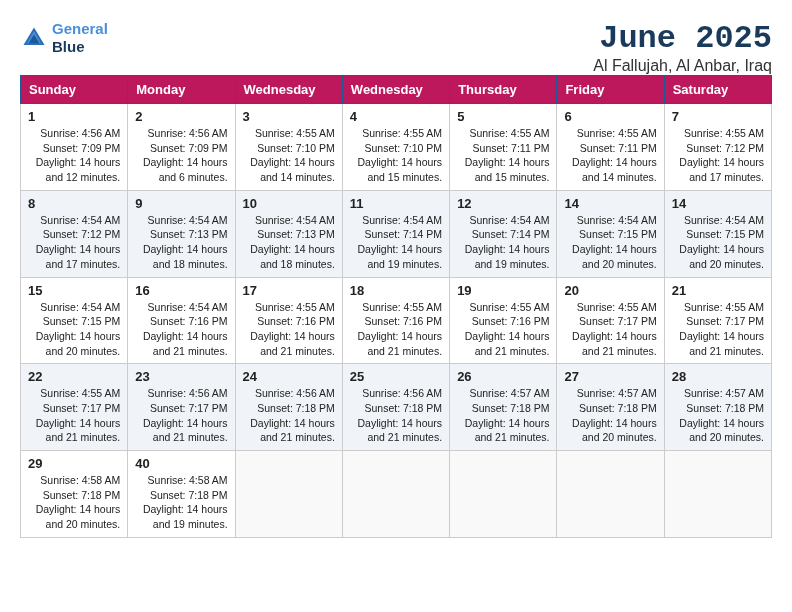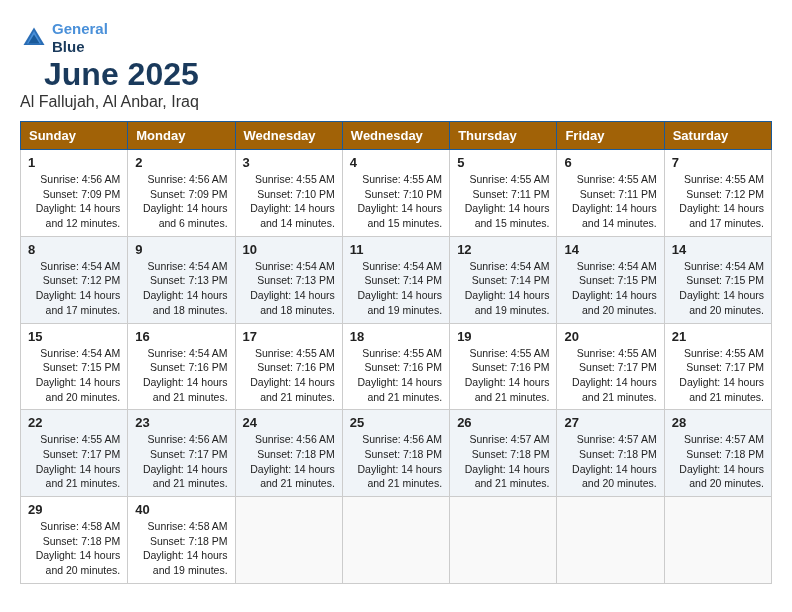--- a/index.html
+++ b/index.html
@@ -7,50 +7,49 @@
       font-family: Arial, sans-serif;
       background: #fff;
       width: 792px;
       min-height: 612px;
       padding: 20px;
     }
     .header-area {
       display: flex;
       justify-content: space-between;
       align-items: flex-start;
-      margin-bottom: 10px;
-      flex-direction: column;
     }
     .logo {
       display: flex;
       align-items: center;
     }
     .logo-icon {
       width: 28px;
       height: 28px;
       margin-right: 4px;
     }
     .title-area {
       text-align: right;
     }
     .month-title {
       font-size: 32px;
       font-weight: bold;
       color: #1a3a5c;
+      font-family: Liberation Mono, monospace;
     }
     .location {
       font-size: 16px;
       color: #333;
     }
     table {
       width: 100%;
       border-collapse: collapse;
     }
     th {
-      background-color: #a16207;
+      background-color: #be185d;
       color: white;
       font-size: 13px;
       font-weight: bold;
       text-align: left;
       padding: 6px 8px;
       border: 1px solid #1a5a9a;
     }
     td {
       vertical-align: top;
       padding: 5px 7px;

